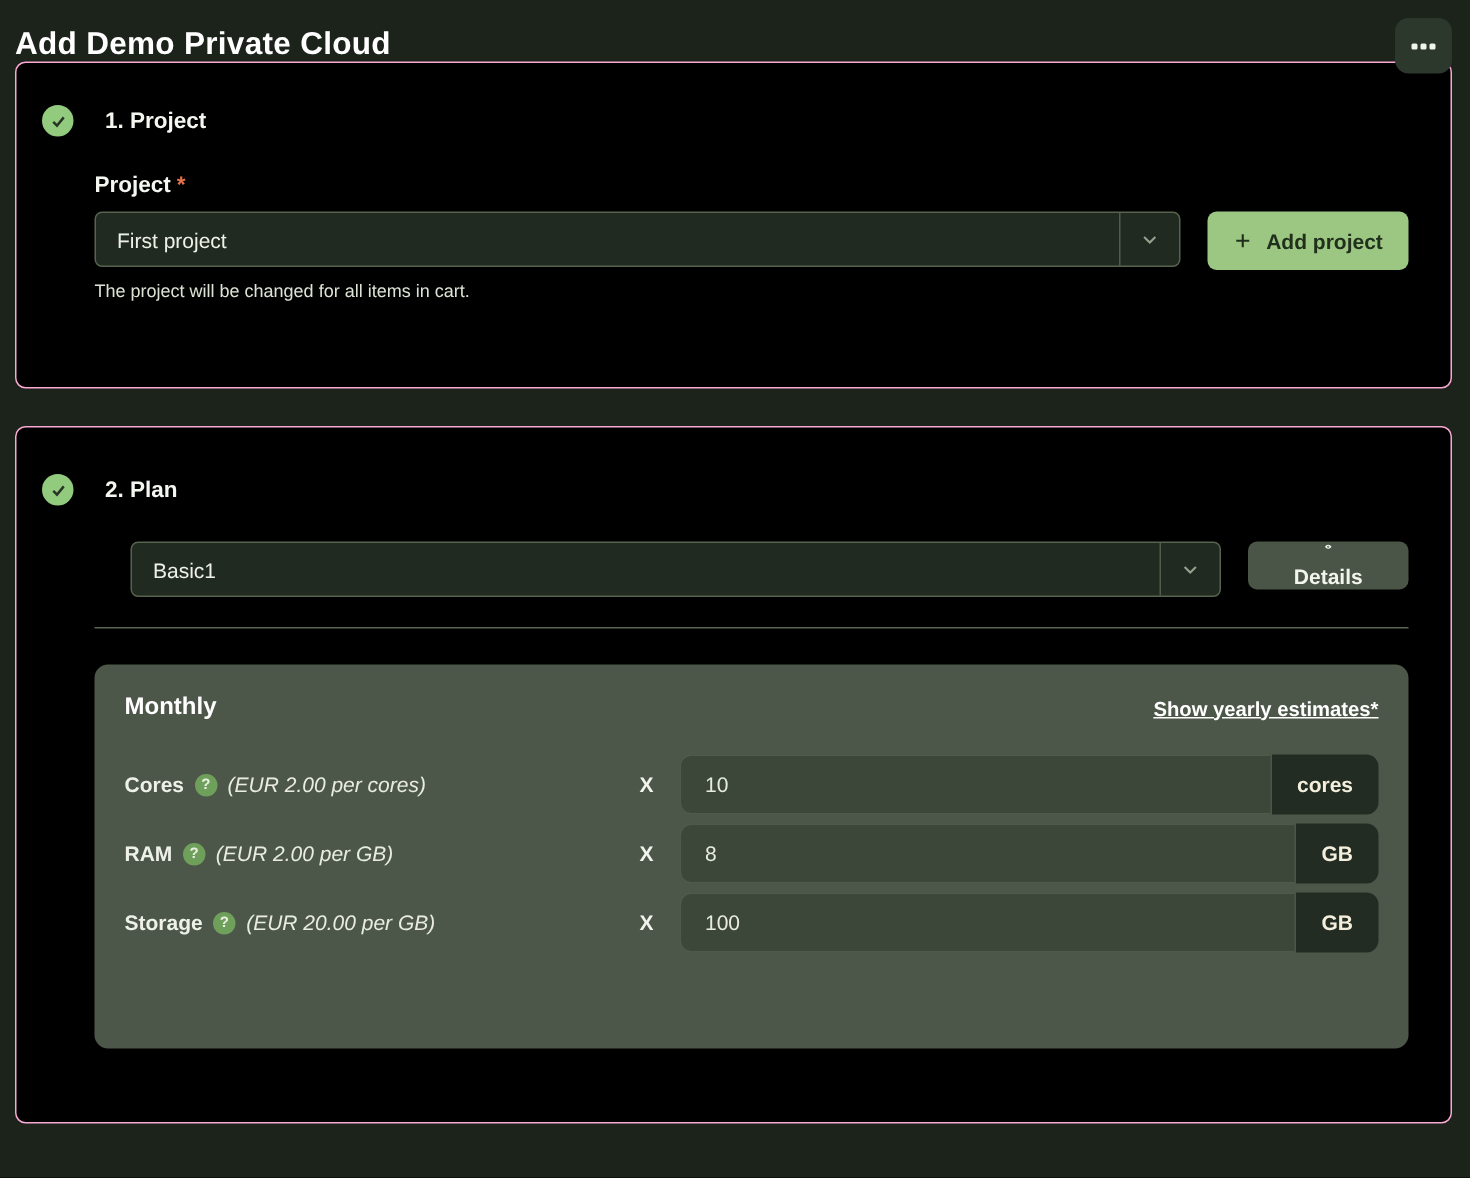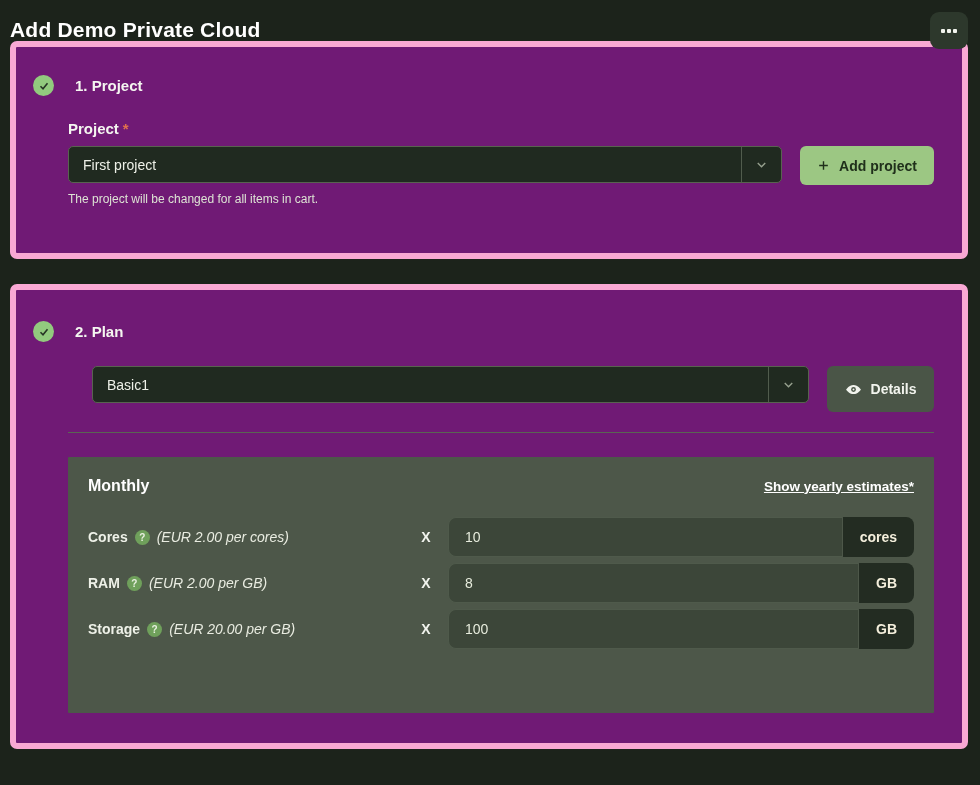--- a/index.html
+++ b/index.html
@@ -12,21 +12,21 @@
   }
 
   
   .header { display:flex; justify-content:space-between; align-items:flex-start; padding:10px 12px 0 10px; height:41px; }
   .page-title { color:#ffffff; font-size:21px; font-weight:bold; margin-top:8px; letter-spacing:.2px; }
   .menu-btn { width:38px; height:37px; margin-top:2px; background:#2d382c; border:none; border-radius:9px;
               display:flex; align-items:center; justify-content:center; gap:2px; cursor:pointer; }
   .menu-btn .dot { width:4px; height:4px; background:#f2f4ee; border-radius:1px; }
 
   
-  .panel { margin:0 12px 0 10px; background:#701a75; border:6px solid #f9a8d4; border-radius:7px; }
+  .panel { margin:0 12px 0 10px; background:#000000; border:1px solid #f9a8d4; border-radius:7px; }
   .panel-1 { height:218px; margin-bottom:25px; }
   .panel-2 { height:465px; }
 
   .step-header { display:flex; align-items:center; gap:21px; padding:28px 17px 0; }
   .panel-2 .step-header { padding-top:31px; }
   .check-badge { width:21px; height:21px; border-radius:50%; background:#92ca7e; display:flex; align-items:center; justify-content:center; flex-shrink:0; }
   .check-badge svg { width:12px; height:12px; stroke:#273425; stroke-width:3.2; fill:none; }
   .step-title { color:#f4f6f0; font-size:15px; font-weight:bold; }
 
   .panel-body { padding:0 28px 0 52px; }
@@ -43,31 +43,31 @@
             display:flex; align-items:center; padding-left:14px; color:#eef1e8; font-size:14px; cursor:pointer; }
   .select-arrow-zone { margin-left:auto; align-self:stretch; display:flex; align-items:center;
                        border-left:1px solid #515c4d; padding:0 12px; }
   .select-arrow-zone svg { width:15px; height:15px; stroke:#97a18f; stroke-width:2.2; fill:none; }
 
   .add-btn { width:134px; height:39px; background:#9cc783; color:#20301b; border:none; border-radius:6px;
              font-family:inherit; font-weight:bold; font-size:14px;
              display:flex; align-items:center; justify-content:center; gap:9px; cursor:pointer; }
   .add-btn svg { width:13px; height:13px; stroke:#20301b; stroke-width:2.6; fill:none; }
 
-  .details-btn { width:107px; height:46px; background:#4a5547; border:none; border-radius:6px;
+  .details-btn { width:107px; height:32px; background:#4a5547; border:none; border-radius:6px;
                  font-family:inherit; color:#f2f4ee; font-size:14px; font-weight:bold;
-                 display:flex; align-items:center; justify-content:center; gap:9px; cursor:pointer; }
+                 display:flex; align-items:center; justify-content:center; gap:9px; cursor:pointer;flex-direction:column; }
   .details-btn svg { width:17px; height:17px; }
 
   .helper { color:#dde3d4; font-size:12px; margin-top:7px; }
 
   .divider { border:none; border-top:1px solid #5a6553; margin:20px 0 0; }
 
   
-  .estimate-card { margin-top:24px; background:#4d5749; border-radius:1px; padding:20px 20px 64px; }
+  .estimate-card { margin-top:24px; background:#4d5749; border-radius:9px; padding:20px 20px 64px; }
   .card-header { display:flex; justify-content:space-between; align-items:center; }
   .card-title { color:#ffffff; font-size:16px; font-weight:bold; }
   .estimates-link { color:#ffffff; font-size:13.5px; font-weight:600; text-decoration:underline; cursor:pointer; }
 
   .rows { margin-top:22px; display:flex; flex-direction:column; gap:6px; }
   .est-row { display:flex; align-items:center; height:40px; }
   .row-label { flex:1; color:#eef1e8; font-size:14px; display:flex; align-items:center; gap:7px; }
   .row-label .name { font-weight:bold; }
   .q-icon { width:15px; height:15px; border-radius:50%; background:#6fa05b; color:#e9f0e1;
             font-size:10px; font-weight:bold; display:inline-flex; align-items:center; justify-content:center; flex-shrink:0; }

